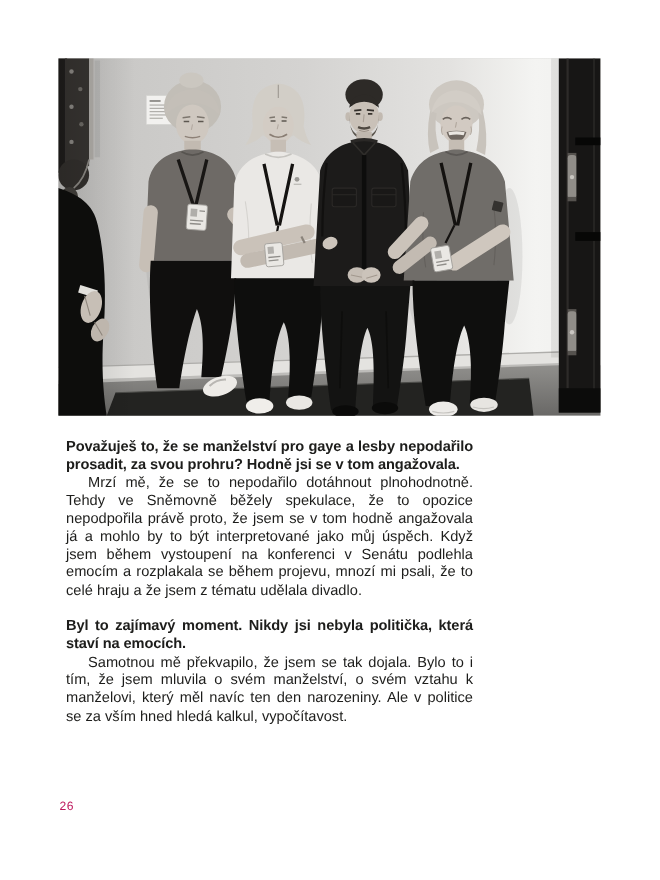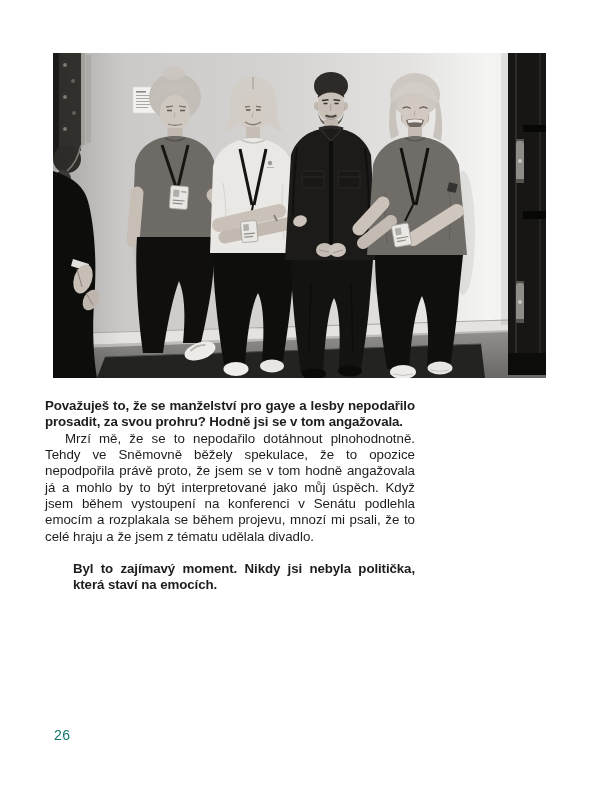--- a/index.html
+++ b/index.html
@@ -17,37 +17,37 @@
   }
   .photo-wrap {
     position: absolute;
     left: 53px; top: 53px;
     width: 493px; height: 325px;
     background: #d5d4d2;
   }
   .photo-wrap svg { display: block; width: 100%; height: 100%; }
   .text-block {
     position: absolute;
-    left: 45px; top: 398px;
+    left: 60px; top: 398px;
     width: 370px;
     font-size: 13.3px;
     line-height: 16.35px;
     color: #1d1d1b;
     text-align: justify;
   }
   .text-block p { margin: 0; padding: 0; }
   .q { font-weight: 700; letter-spacing: -0.1px; }
-  .q.gap { margin-top: 16px; margin-left: 28px; }
+  .q.gap { margin-top: 16px; }
   .a { text-indent: 20px; }
   .page-number {
     position: absolute;
     left: 54px; top: 727px;
-    font-size: 14px;
+    font-size: 11px;
     letter-spacing: 0.5px;
-    color: #0f766e;
+    color: #be185d;
   }
 </style>
 </head>
 <body>
 
 <div class="page">
 
   <div class="photo-wrap" role="img" aria-label="Black-and-white photograph of four people posing arm in arm in a hallway: three blonde women in T-shirts wearing lanyards with ID badges and a man with a beard in a dark military-style shirt; an ornate picture frame hangs top left, a small sign is on the wall, and a dark panelled door with hinges stands at the right">
     <svg viewBox="0 0 493 325" preserveAspectRatio="none">
       <defs>
@@ -269,17 +269,18 @@
         </g>
         <rect x="455" y="300" width="38" height="22" fill="#0c0c0b"></rect>
       </g>
     </svg>
   </div>
 
   <div class="text-block">
     <p class="q">Považuješ to, že se manželství pro gaye a lesby nepodařilo prosadit, za svou prohru? Hodně jsi se v tom angažovala.</p>
     <p class="a">Mrzí mě, že se to nepodařilo dotáhnout plnohodnotně. Tehdy ve Sněmovně běžely spekulace, že to opozice nepodpořila právě proto, že jsem se v tom hodně angažovala já a mohlo by to být interpretované jako můj úspěch. Když jsem během vystoupení na konferenci v Senátu podlehla emocím a rozplakala se během projevu, mnozí mi psali, že to celé hraju a že jsem z tématu udělala divadlo.</p>
     <p class="q gap">Byl to zajímavý moment. Nikdy jsi nebyla politička, která staví na emocích.</p>
+    <p class="a">Samotnou mě překvapilo, že jsem se tak dojala. Bylo to i tím, že jsem mluvila o svém manželství, o svém vztahu k manželovi, který měl navíc ten den narozeniny. Ale v politice se za vším hned hledá kalkul, vypočítavost.</p>
   </div>
 
   <div class="page-number">26</div>
 
 </div>
 
 </body></html>

